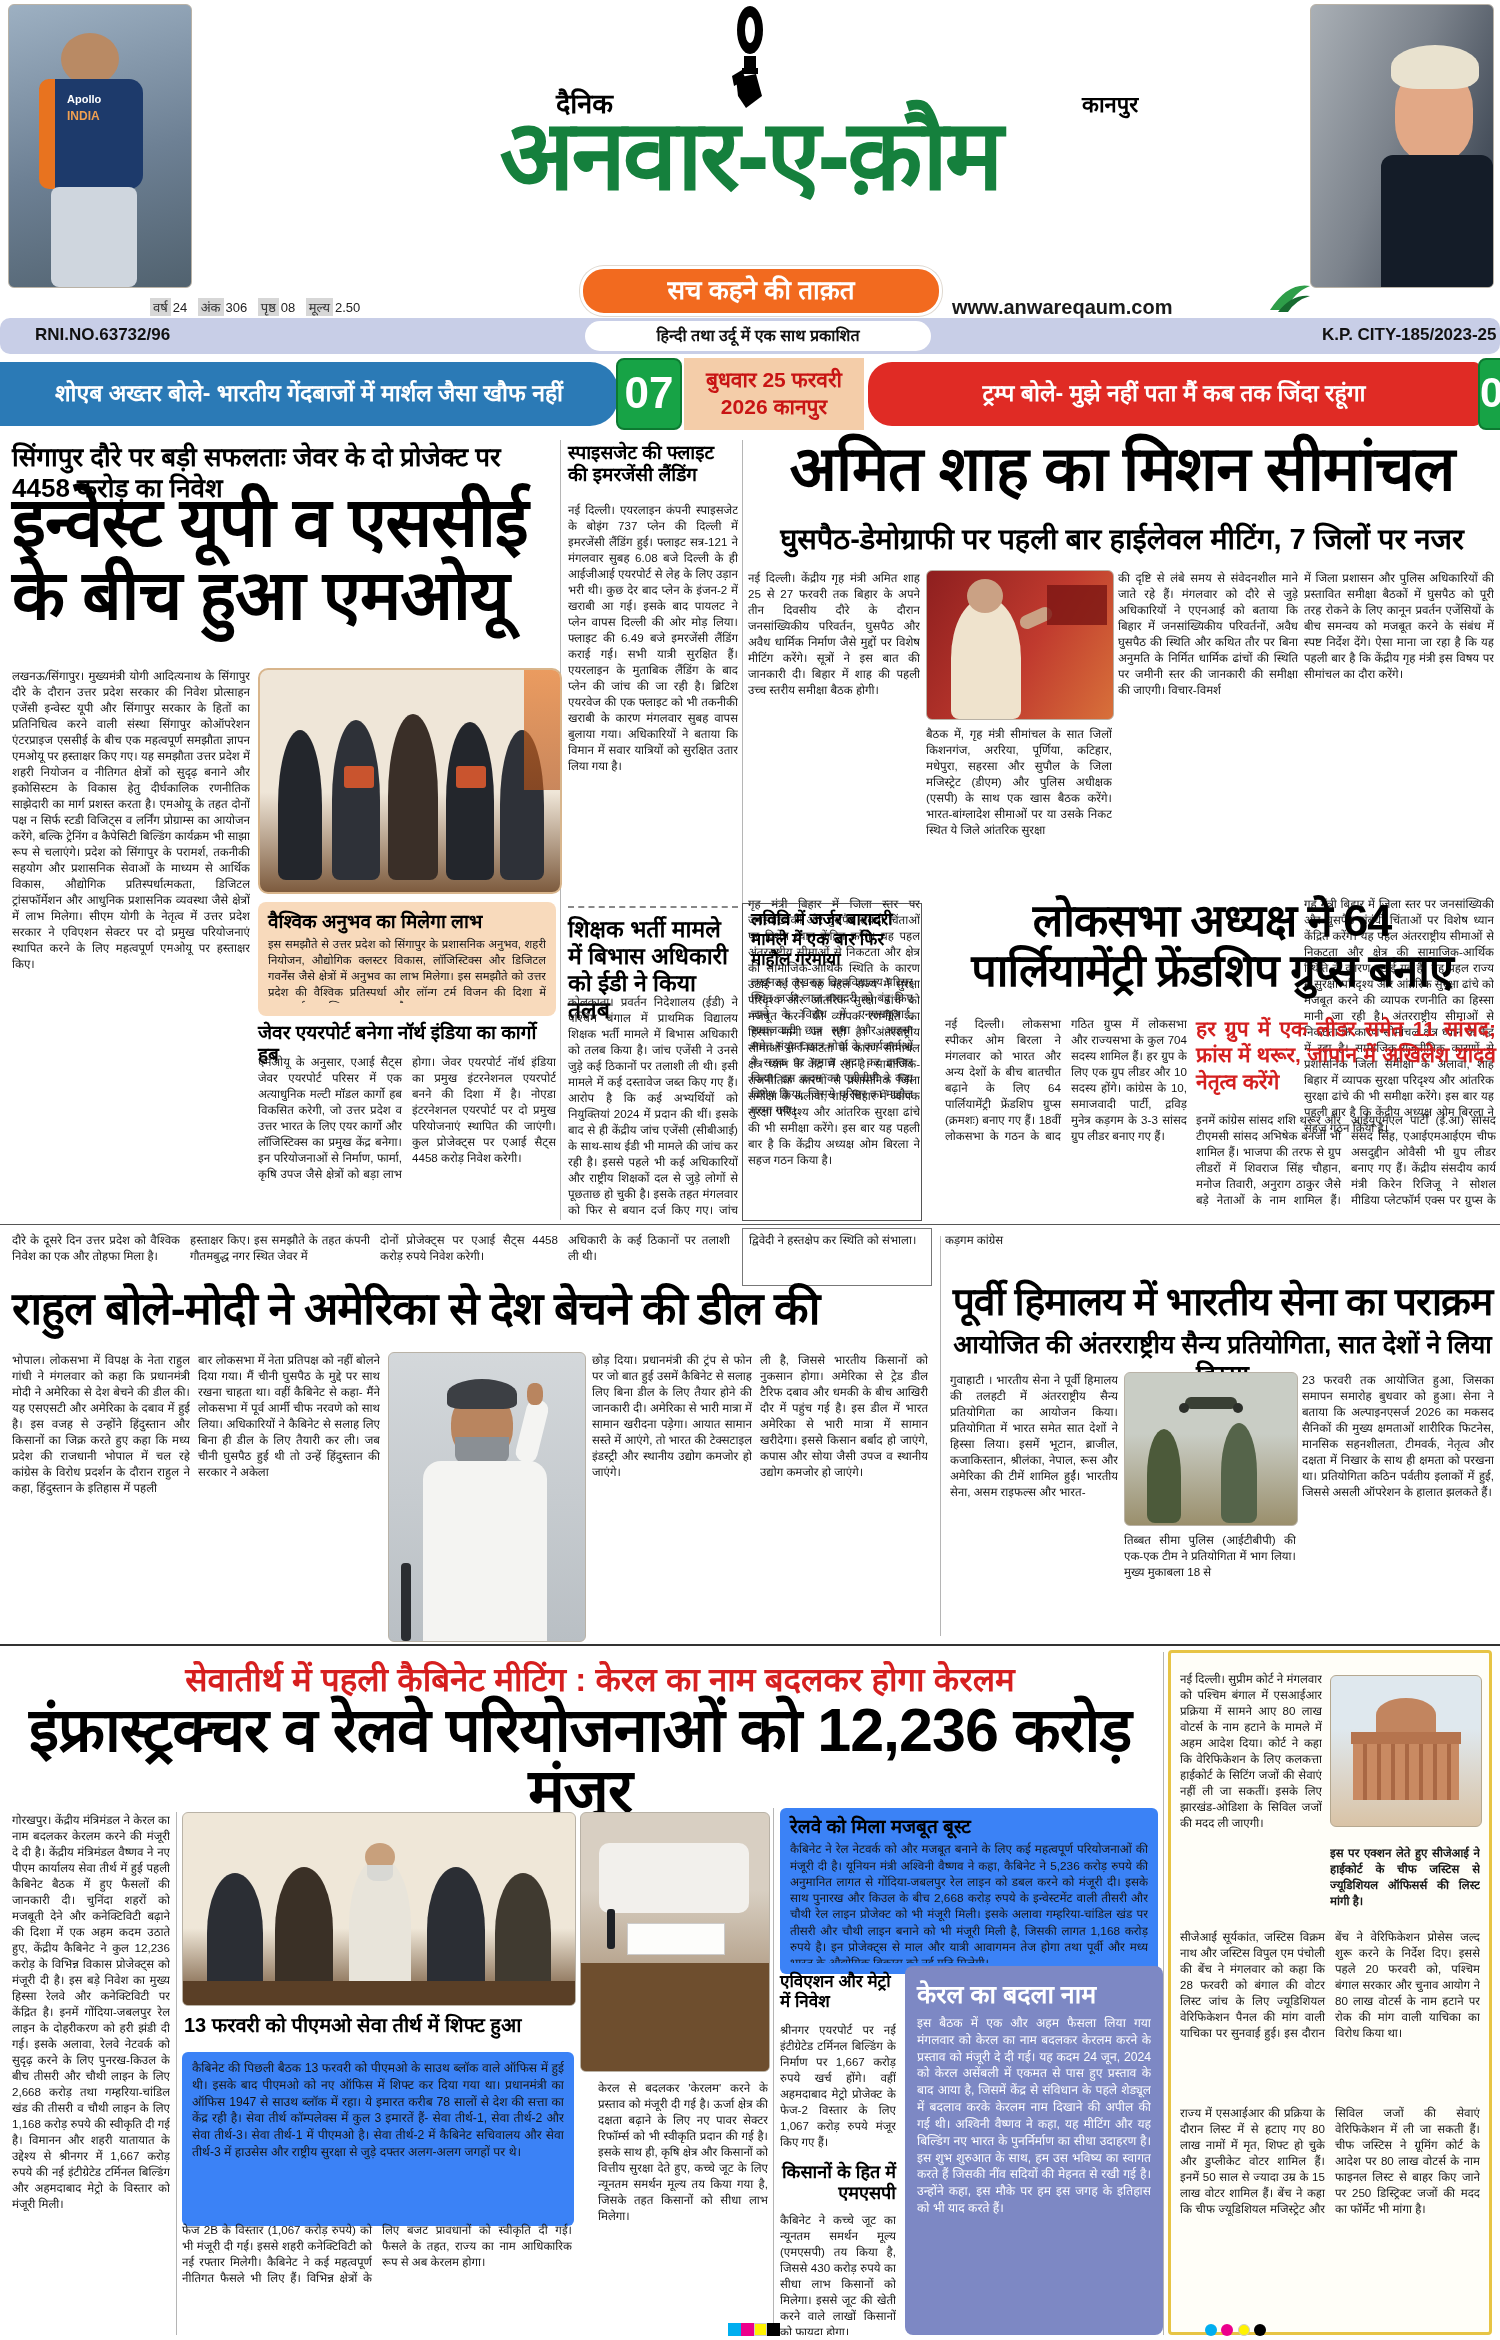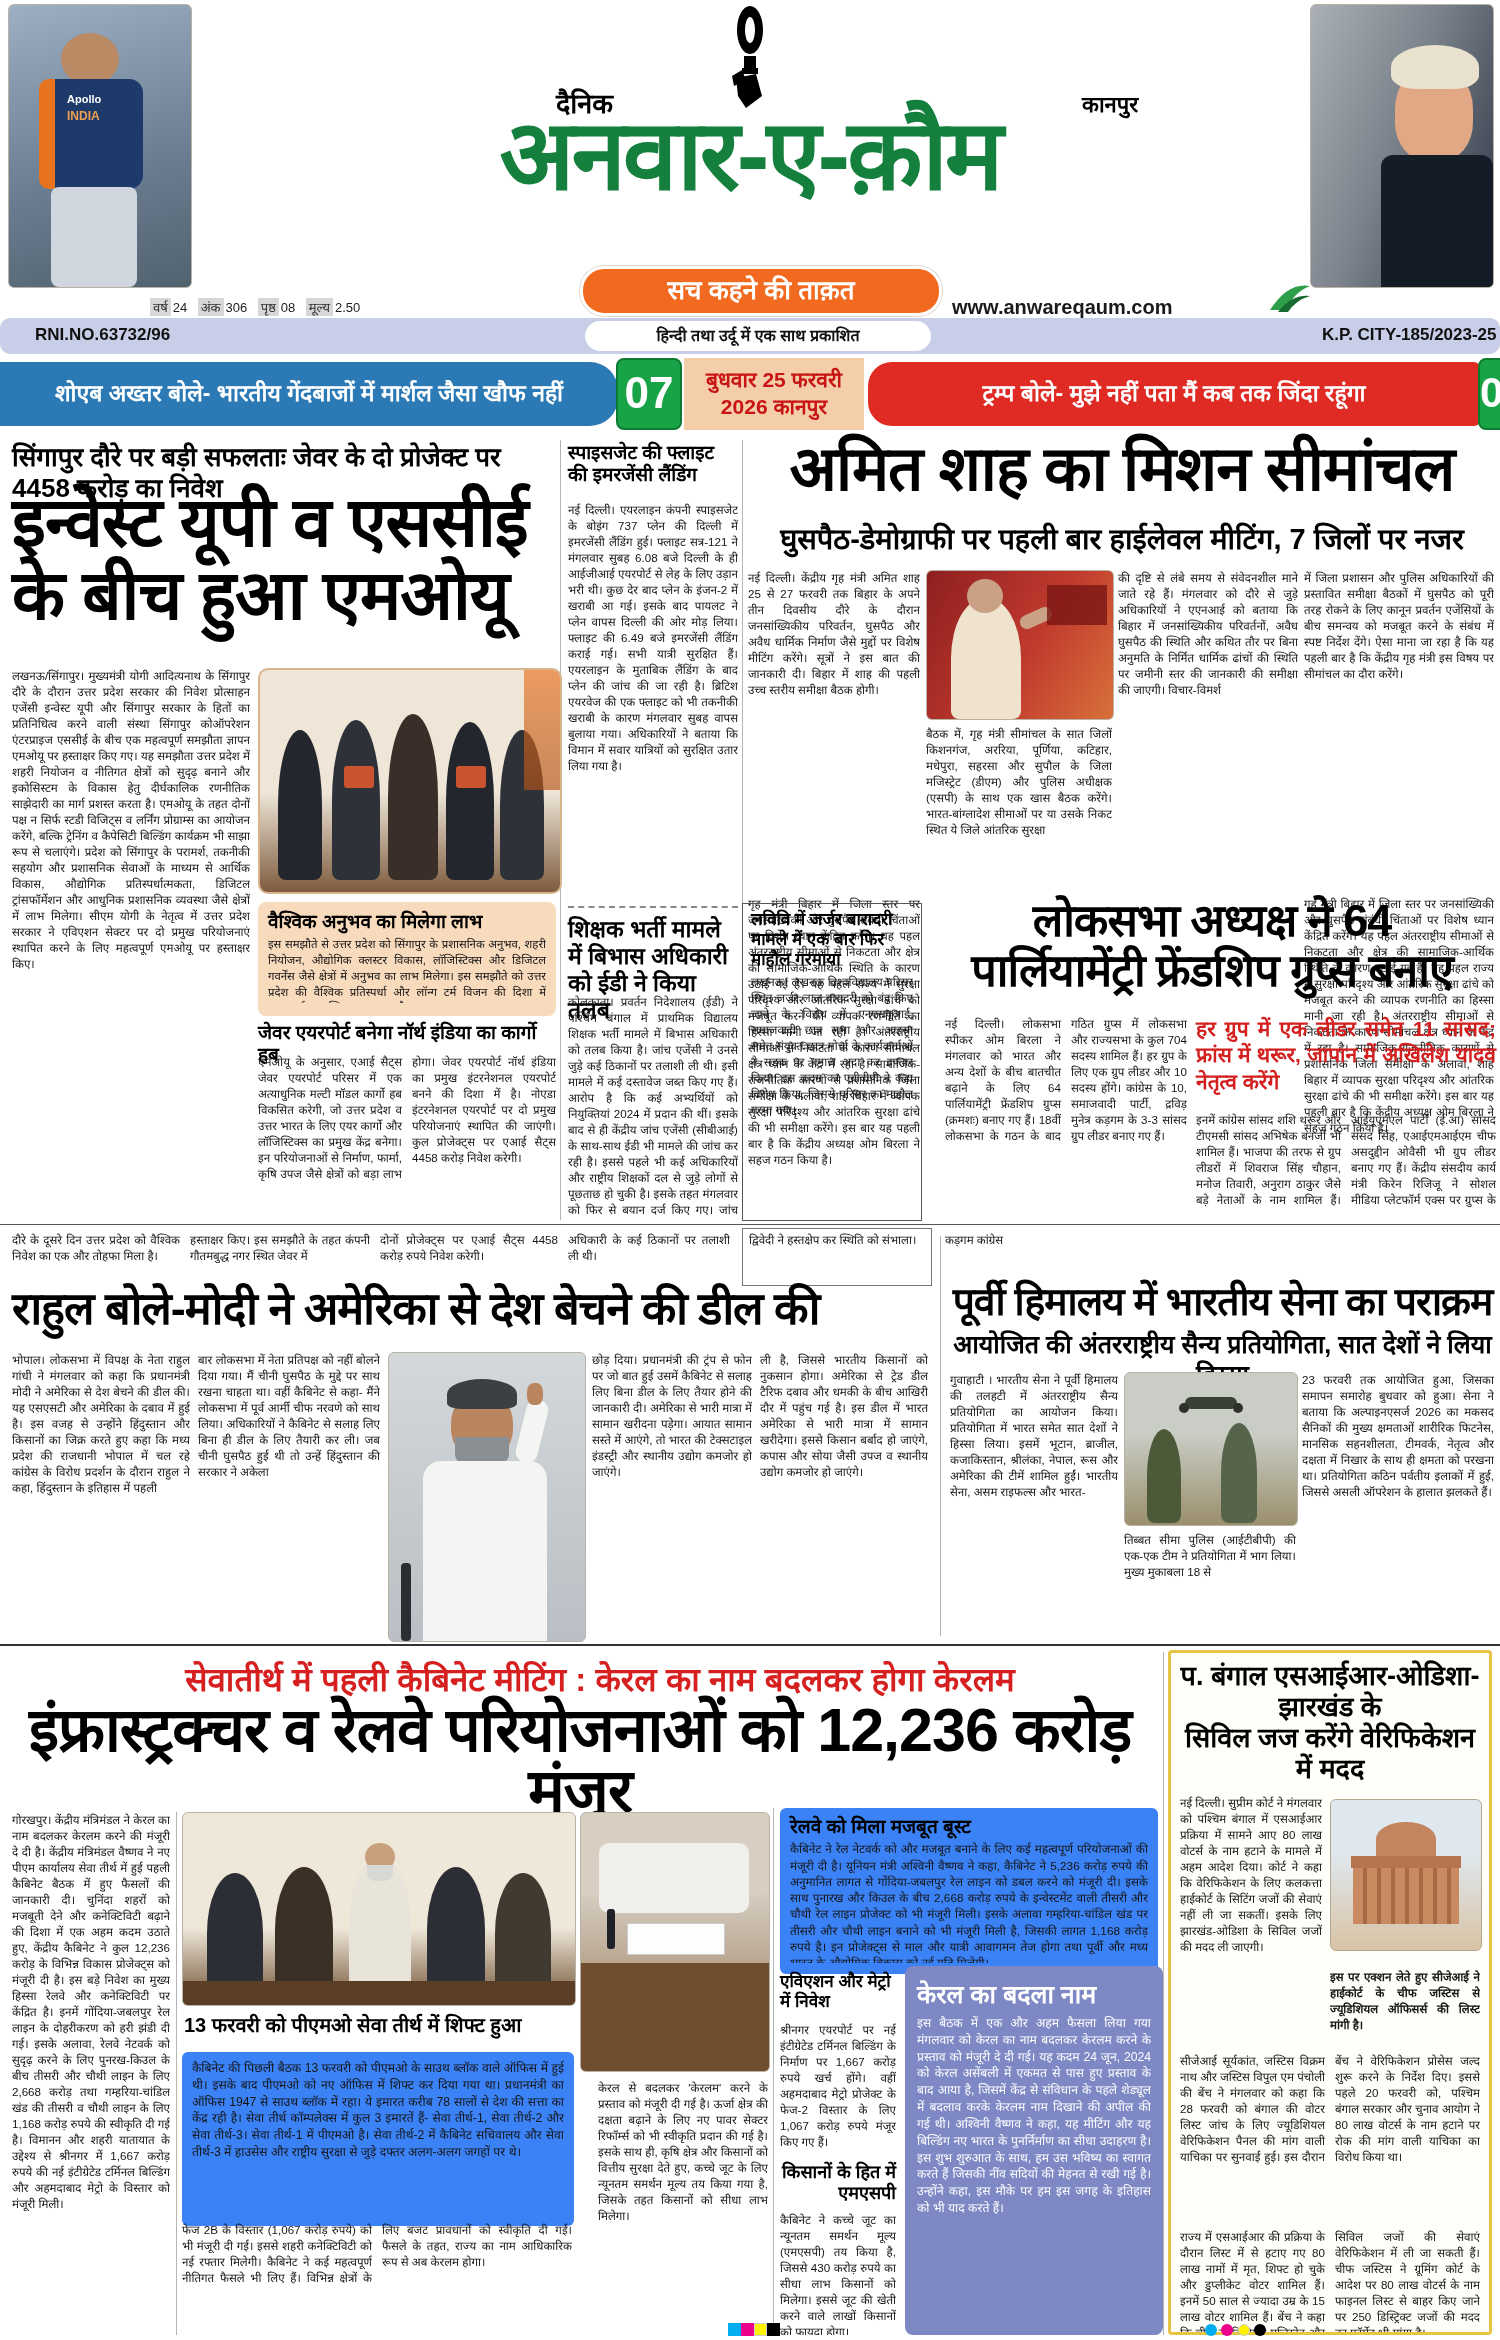--- a/index.html
+++ b/index.html
@@ -240,22 +240,20 @@
   <div class="abs bodytxt" style="left:780px;top:2022px;width:116px;height:130px;">श्रीनगर एयरपोर्ट पर नई इंटीग्रेटेड टर्मिनल बिल्डिंग के निर्माण पर 1,667 करोड़ रुपये खर्च होंगे। वहीं अहमदाबाद मेट्रो प्रोजेक्ट के फेज-2 विस्तार के लिए 1,067 करोड़ रुपये मंजूर किए गए हैं।</div>
   <div class="abs subhead" style="left:780px;top:2162px;width:116px;font-size:18px;text-align:right;">किसानों के हित में एमएसपी</div>
   <div class="abs bodytxt" style="left:780px;top:2212px;width:116px;height:123px;">कैबिनेट ने कच्चे जूट का न्यूनतम समर्थन मूल्य (एमएसपी) तय किया है, जिससे 430 करोड़ रुपये का सीधा लाभ किसानों को मिलेगा। इससे जूट की खेती करने वाले लाखों किसानों को फायदा होगा।</div>
 
   <div class="boxpurple" style="left:905px;top:1966px;width:234px;height:349px;">
     <div style="font-size:25px;font-weight:bold;margin-bottom:5px;">केरल का बदला नाम</div>
     <div class="bodytxt" style="height:295px;color:#fff;font-size:12.2px;">इस बैठक में एक और अहम फैसला लिया गया मंगलवार को केरल का नाम बदलकर केरलम करने के प्रस्ताव को मंजूरी दे दी गई। यह कदम 24 जून, 2024 को केरल असेंबली में एकमत से पास हुए प्रस्ताव के बाद आया है, जिसमें केंद्र से संविधान के पहले शेड्यूल में बदलाव करके केरलम नाम दिखाने की अपील की गई थी। अश्विनी वैष्णव ने कहा, यह मीटिंग और यह बिल्डिंग नए भारत के पुनर्निर्माण का सीधा उदाहरण है। इस शुभ शुरुआत के साथ, हम उस भविष्य का स्वागत करते हैं जिसकी नींव सदियों की मेहनत से रखी गई है। उन्होंने कहा, इस मौके पर हम इस जगह के इतिहास को भी याद करते हैं।</div>
   </div>
 
   <div class="abs" style="left:1168px;top:1650px;width:324px;height:685px;border:3px solid #e7c445;border-radius:4px;background:#fffef8;box-sizing:border-box;padding:8px 9px;overflow:hidden;">
-    <div class="headline" style="font-size:27px;line-height:1.15;text-align:center;letter-spacing:0;">प. बंगाल एसआईआर-ओडिशा-झारखंड के
-सिविल जज करेंगे वेरिफिकेशन में मदद</div>
     <div style="position:relative;margin-top:10px;height:250px;">
       <div class="bodytxt" style="position:absolute;left:0;top:0;width:142px;height:250px;">नई दिल्ली। सुप्रीम कोर्ट ने मंगलवार को पश्चिम बंगाल में एसआईआर प्रक्रिया में सामने आए 80 लाख वोटर्स के नाम हटाने के मामले में अहम आदेश दिया। कोर्ट ने कहा कि वेरिफिकेशन के लिए कलकत्ता हाईकोर्ट के सिटिंग जजों की सेवाएं नहीं ली जा सकतीं। इसके लिए झारखंड-ओडिशा के सिविल जजों की मदद ली जाएगी।</div>
       <div class="photo" style="left:150px;top:4px;width:150px;height:150px;background:linear-gradient(#dfe8ee 35%,#d9c3a6 100%);border:1px solid #b5a890;">
         <div class="abs" style="left:45px;top:22px;width:60px;height:34px;border-radius:50% 50% 0 0;background:#c2855f;"></div>
         <div class="abs" style="left:20px;top:56px;width:110px;height:12px;background:#b5744e;"></div>
         <div class="abs" style="left:22px;top:68px;width:106px;height:56px;background:repeating-linear-gradient(90deg,#c98a62 0 10px,#a96844 10px 14px);"></div>
       </div>
       <div class="bodytxt" style="position:absolute;left:150px;top:162px;width:150px;height:86px;font-weight:bold;margin-top:12px;">इस पर एक्शन लेते हुए सीजेआई ने हाईकोर्ट के चीफ जस्टिस से ज्यूडिशियल ऑफिसर्स की लिस्ट मांगी है।</div>
     </div>
     <div class="bodytxt cols2" style="margin-top:8px;height:170px;">सीजेआई सूर्यकांत, जस्टिस विक्रम नाथ और जस्टिस विपुल एम पंचोली की बेंच ने मंगलवार को कहा कि 28 फरवरी को बंगाल की वोटर लिस्ट जांच के लिए ज्यूडिशियल वेरिफिकेशन पैनल की मांग वाली याचिका पर सुनवाई हुई। इस दौरान बेंच ने वेरिफिकेशन प्रोसेस जल्द शुरू करने के निर्देश दिए। इससे पहले 20 फरवरी को, पश्चिम बंगाल सरकार और चुनाव आयोग ने 80 लाख वोटर्स के नाम हटाने पर रोक की मांग वाली याचिका का विरोध किया था।</div>

